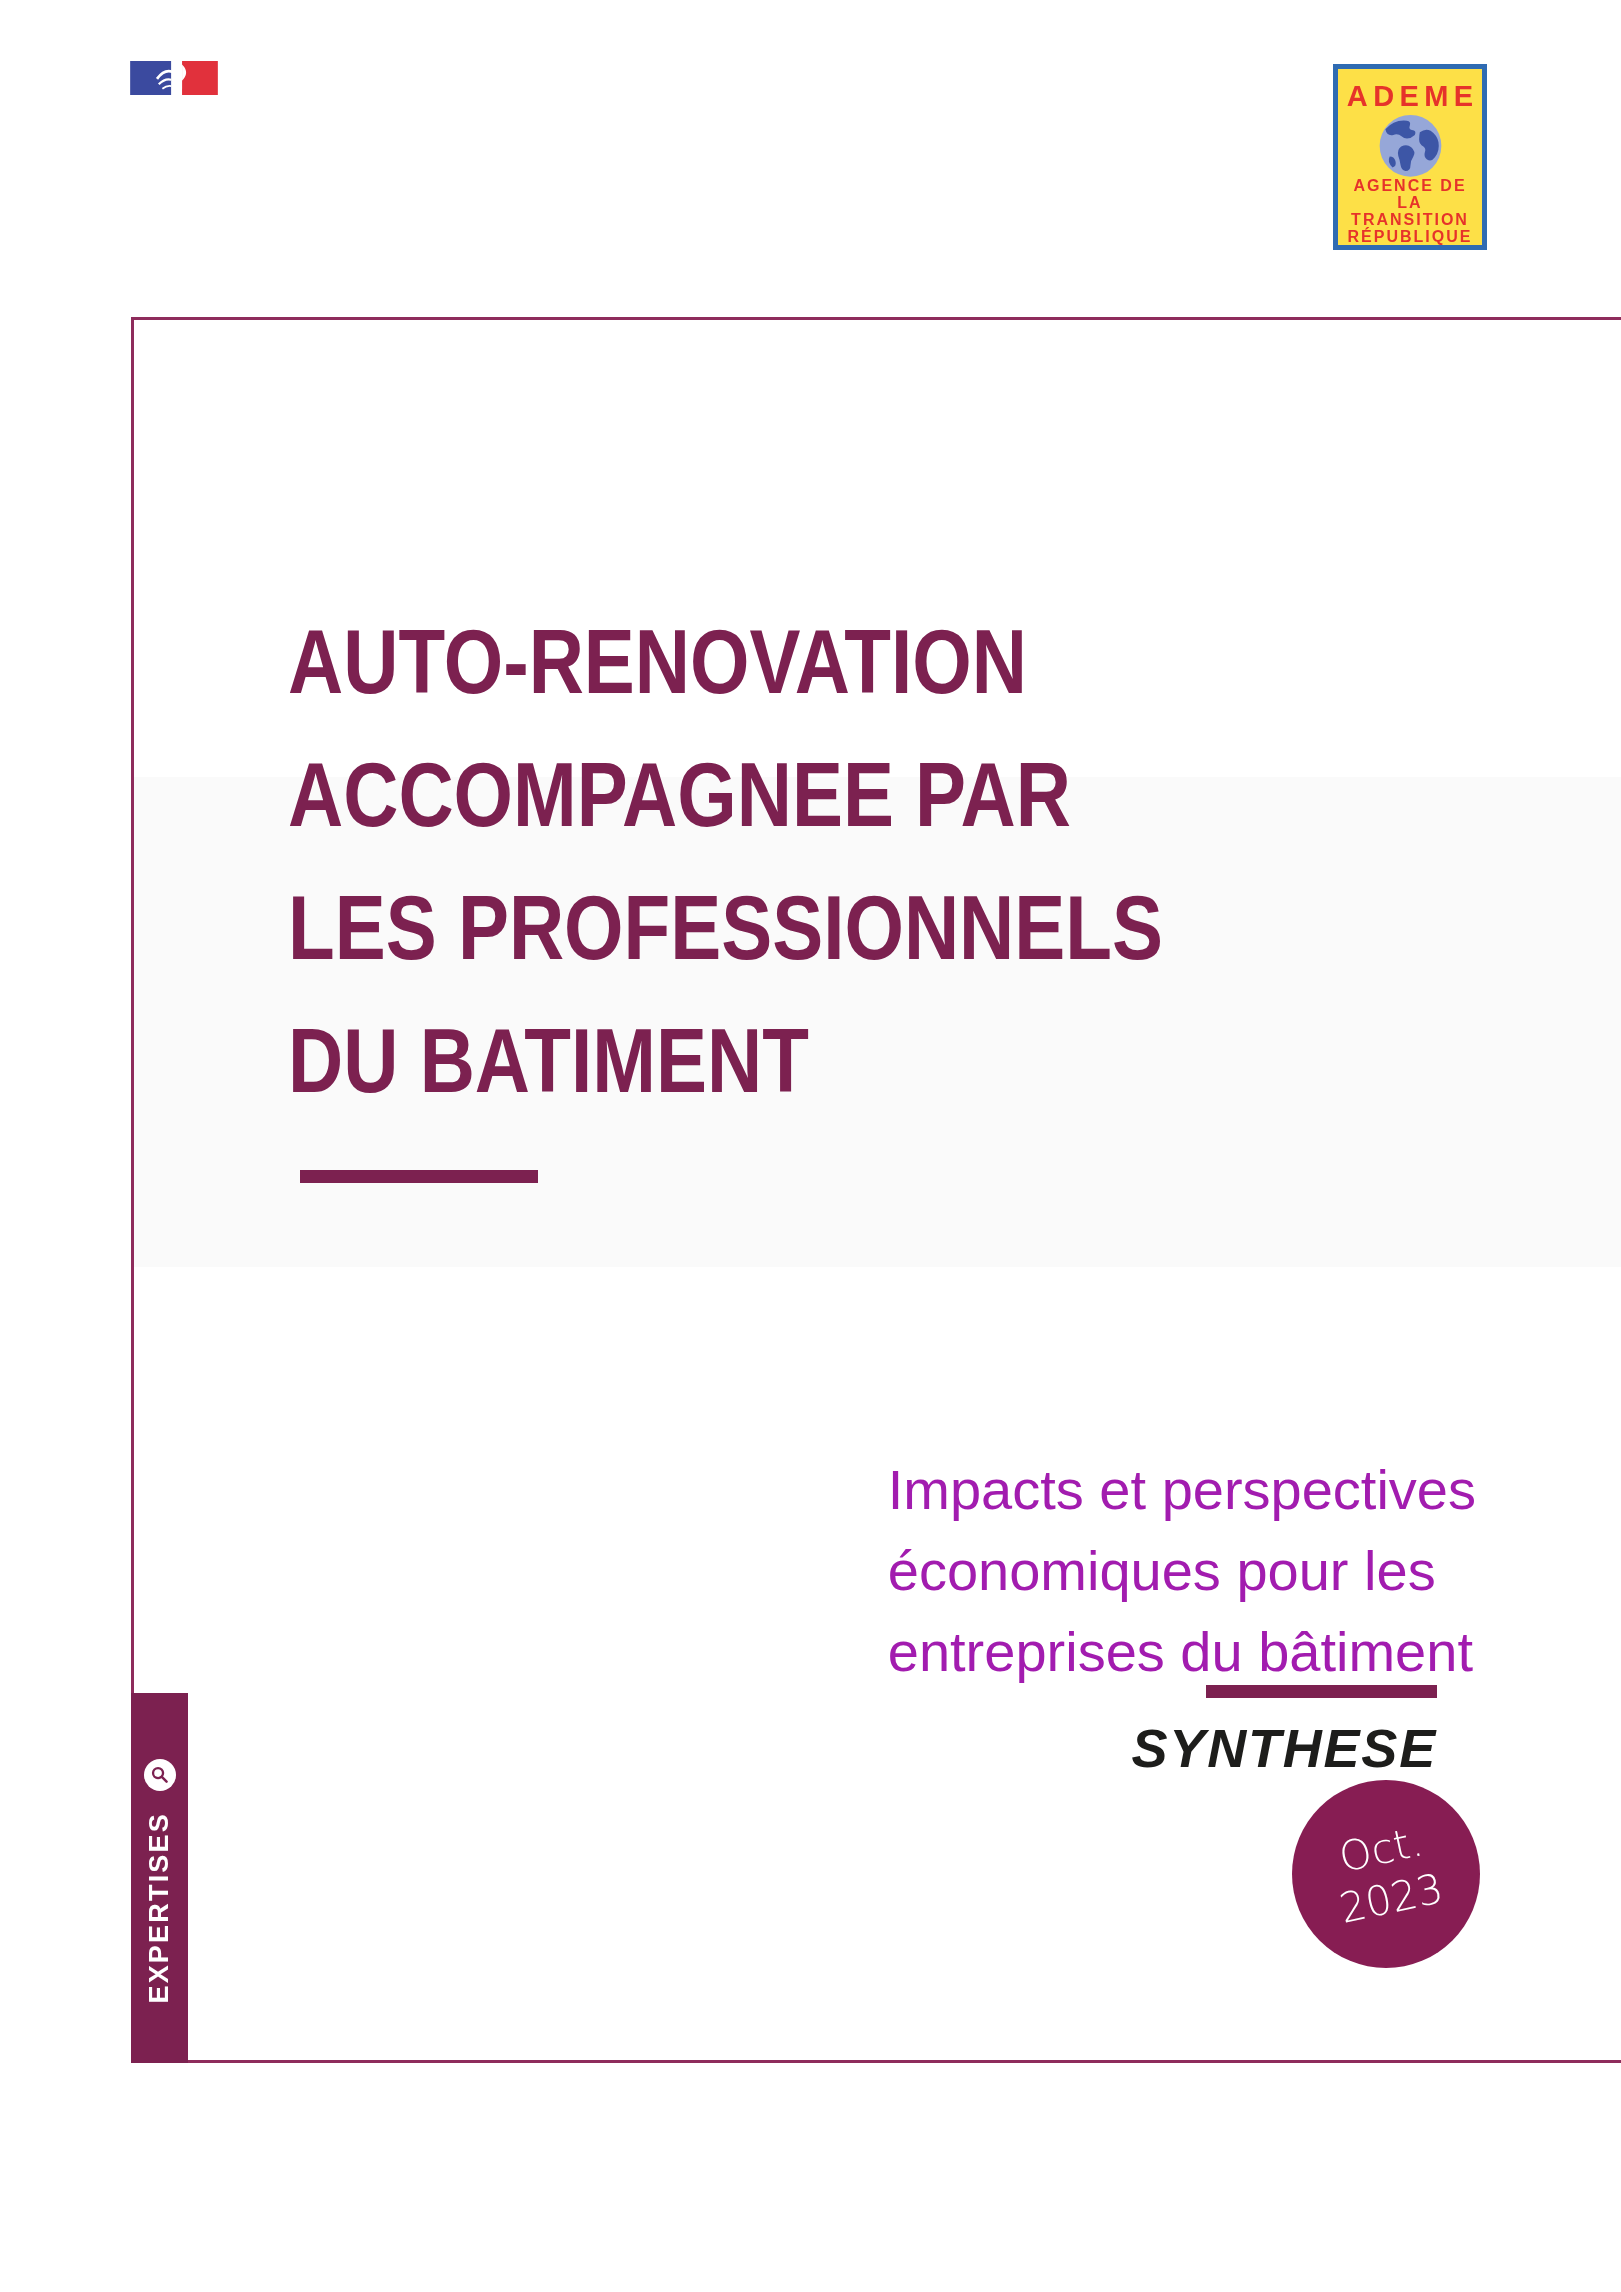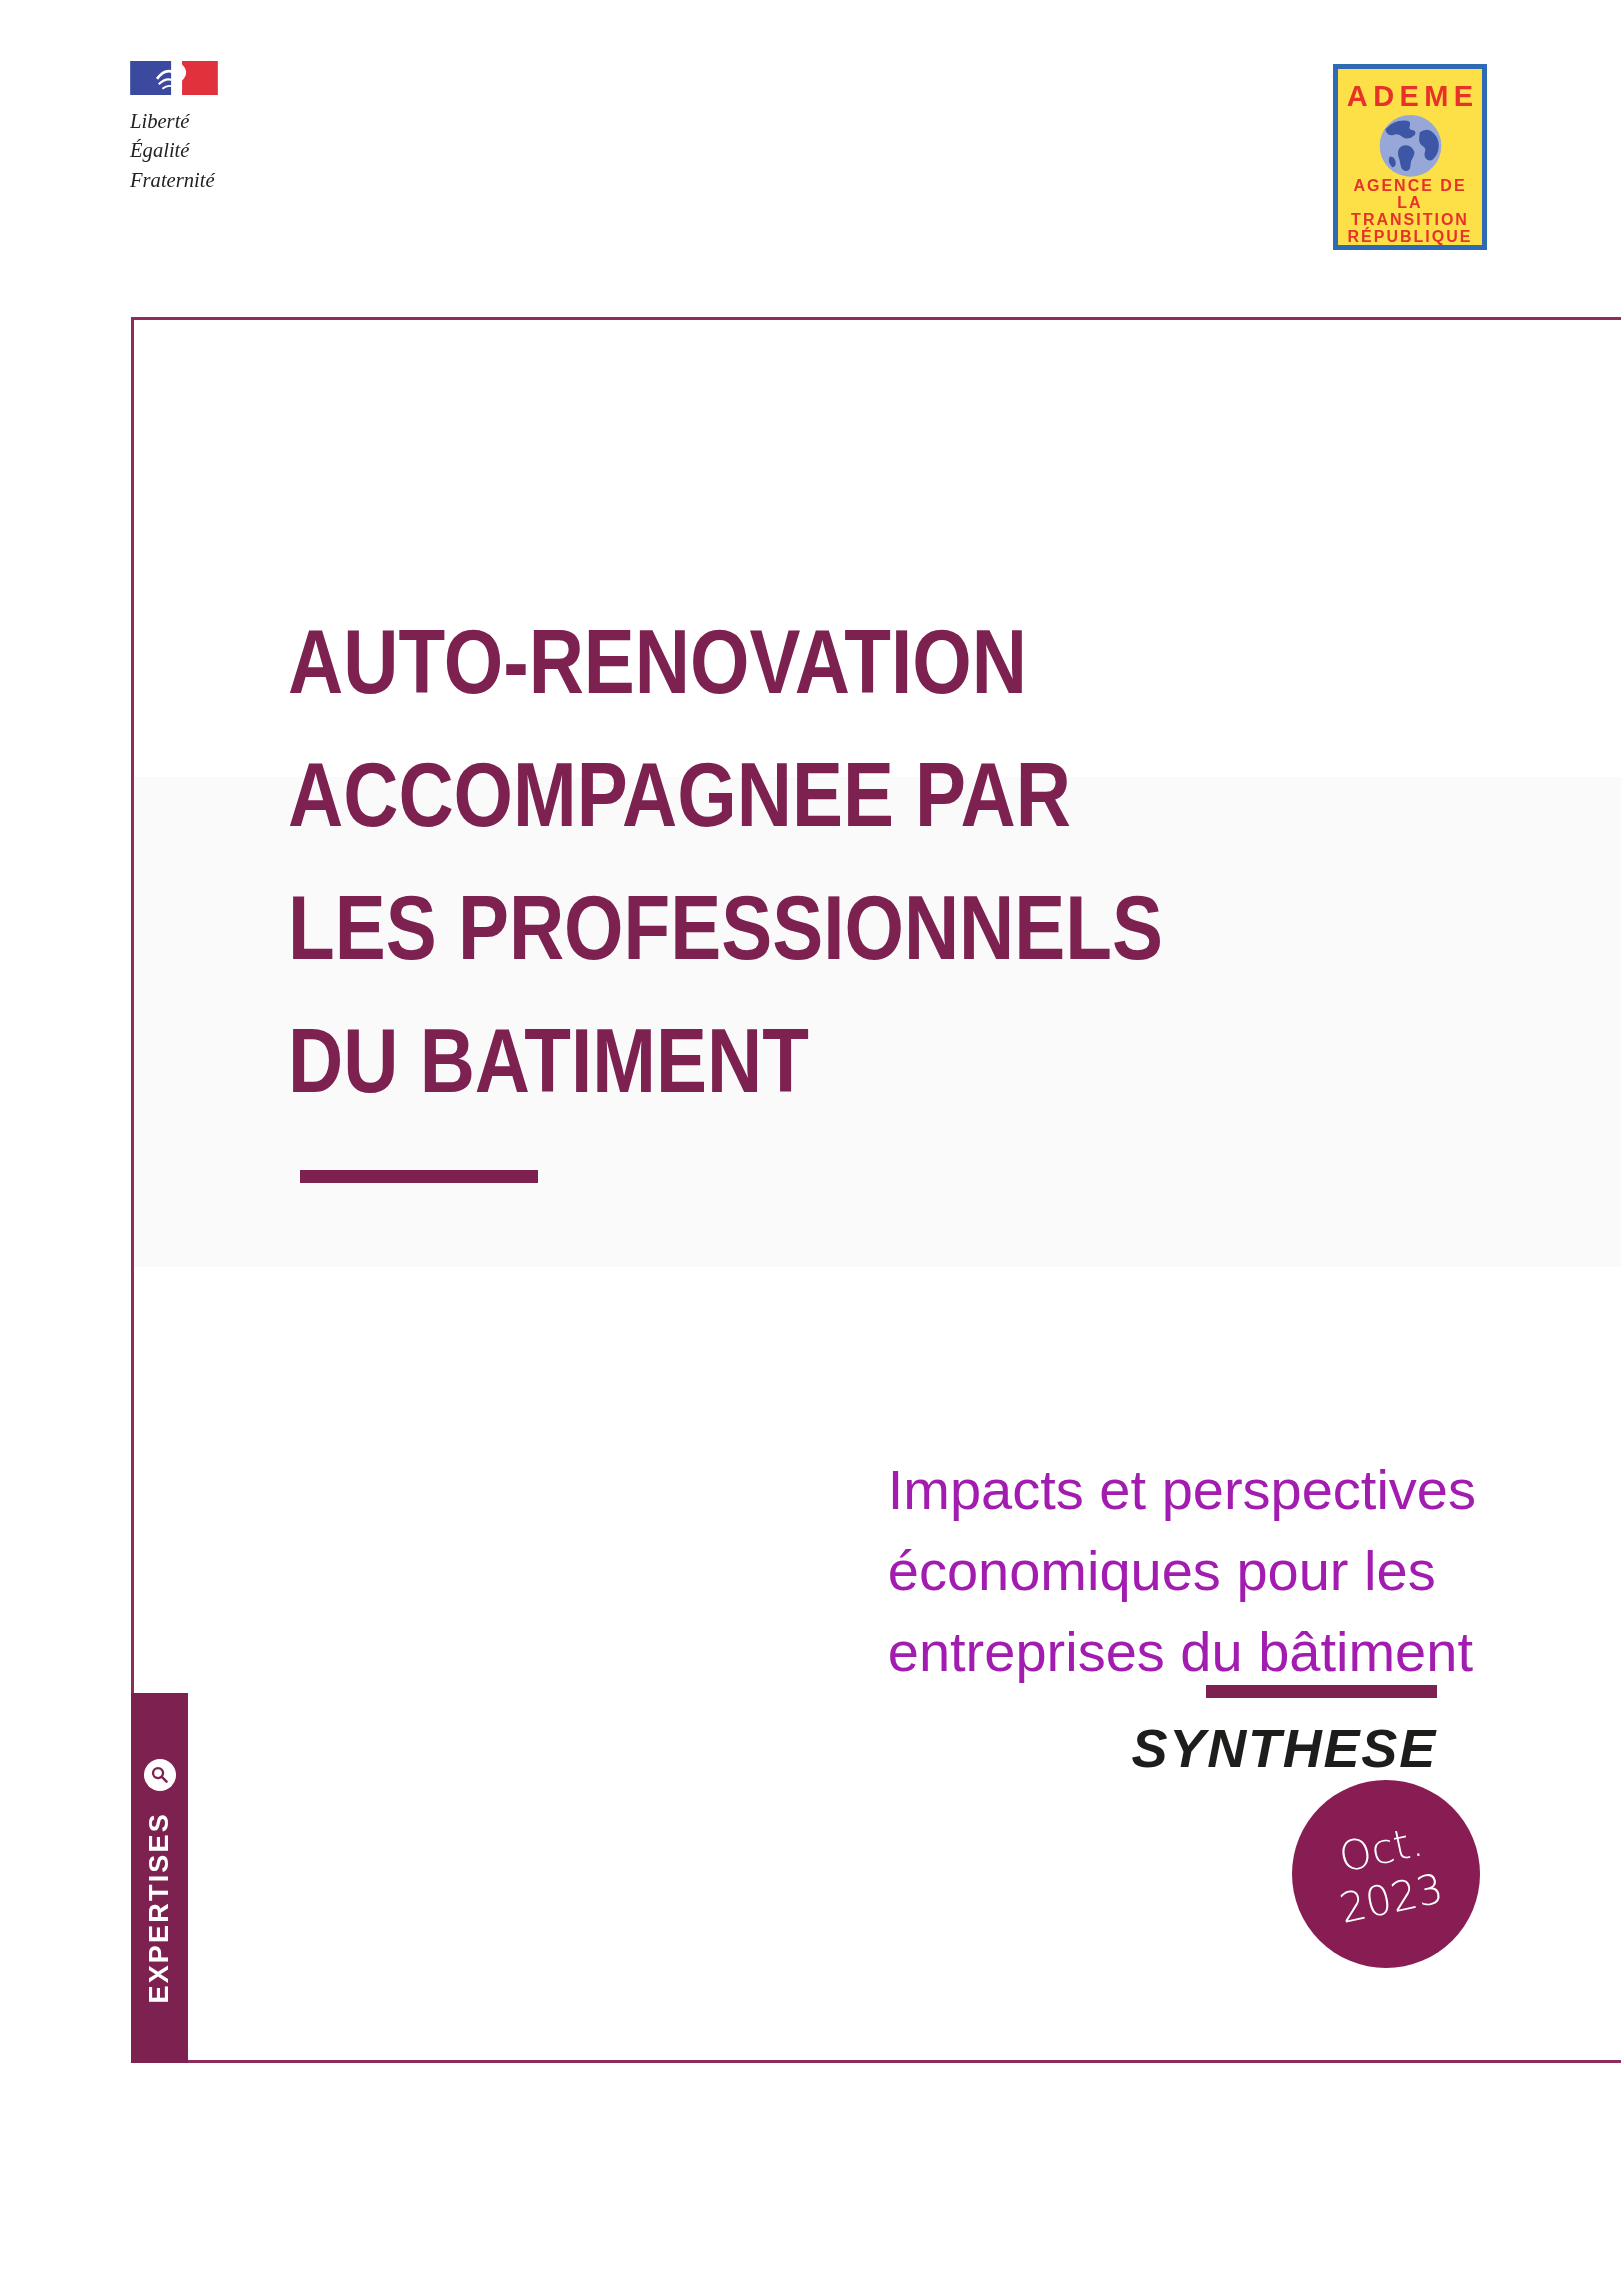--- a/index.html
+++ b/index.html
@@ -92,25 +92,20 @@
   <div class="rf-logo">
     <svg class="rf-flag" width="88" height="34" viewBox="0 0 98 38">
       <rect x="0" y="0" width="46" height="38" fill="var(--marianne-blue)"></rect>
       <rect x="46" y="0" width="12" height="38" fill="#ffffff"></rect>
       <rect x="58" y="0" width="40" height="38" fill="var(--marianne-red)"></rect>
       <path d="M58 4 q9 9 0 18 q-3 5 0 9 l0 -27 z" fill="#ffffff"></path>
       <path d="M30 20 q8 -11 17 -8" stroke="#ffffff" stroke-width="3" fill="none"></path>
       <path d="M32 26 q7 -7 14 -5" stroke="#ffffff" stroke-width="2.5" fill="none"></path>
       <path d="M36 31 q5 -4 10 -3" stroke="#ffffff" stroke-width="2" fill="none"></path>
     </svg>
-    <div class="rf-motto">
-      <div>Liberté</div>
-      <div>Égalité</div>
-      <div>Fraternité</div>
-    </div>
   </div>
 
   <div class="ademe-logo">
     <div class="ademe-brand">ADEME</div>
     <svg class="ademe-globe" width="77" height="77" viewBox="0 0 86 86">
       <circle cx="43" cy="43" r="43" fill="var(--globe-light)"></circle>
       <path d="M8 20 Q20 6 38 8 q6 1 4 7 q-2 5 3 6 q7 1 4 7 l-6 4 q-8 2 -12 -2 q-6 -5 -12 -2 Q10 30 8 20 z" fill="var(--globe-dark)"></path>
       <path d="M30 44 q8 -4 14 1 q7 6 3 13 q-4 6 -4 12 q0 8 -7 8 q-6 -1 -7 -9 q-1 -7 -3 -12 q-2 -9 4 -13 z" fill="var(--globe-dark)"></path>
       <path d="M56 24 q8 -6 15 -2 q9 6 11 16 q2 12 -5 21 q-5 7 -11 3 q-5 -4 -3 -10 q2 -5 -2 -8 q-6 -4 -6 -10 q0 -6 1 -10 z" fill="var(--globe-dark)"></path>
       <path d="M14 58 q6 0 8 6 q2 7 -4 9 Q10 66 14 58 z" fill="var(--globe-dark)"></path>

